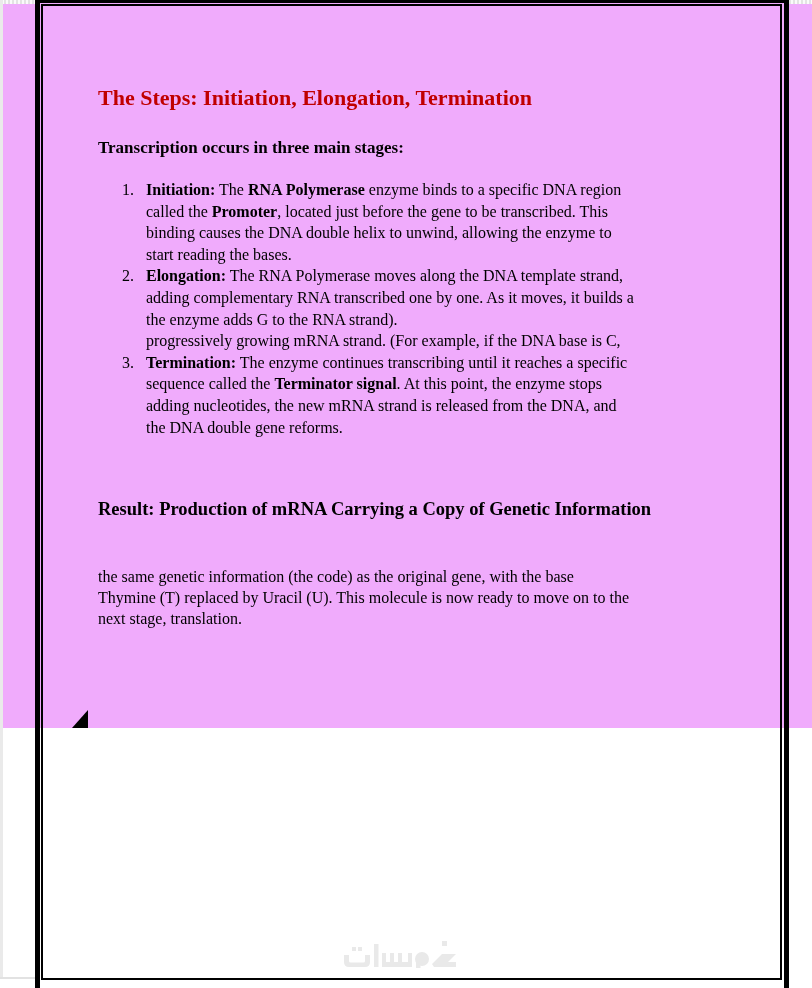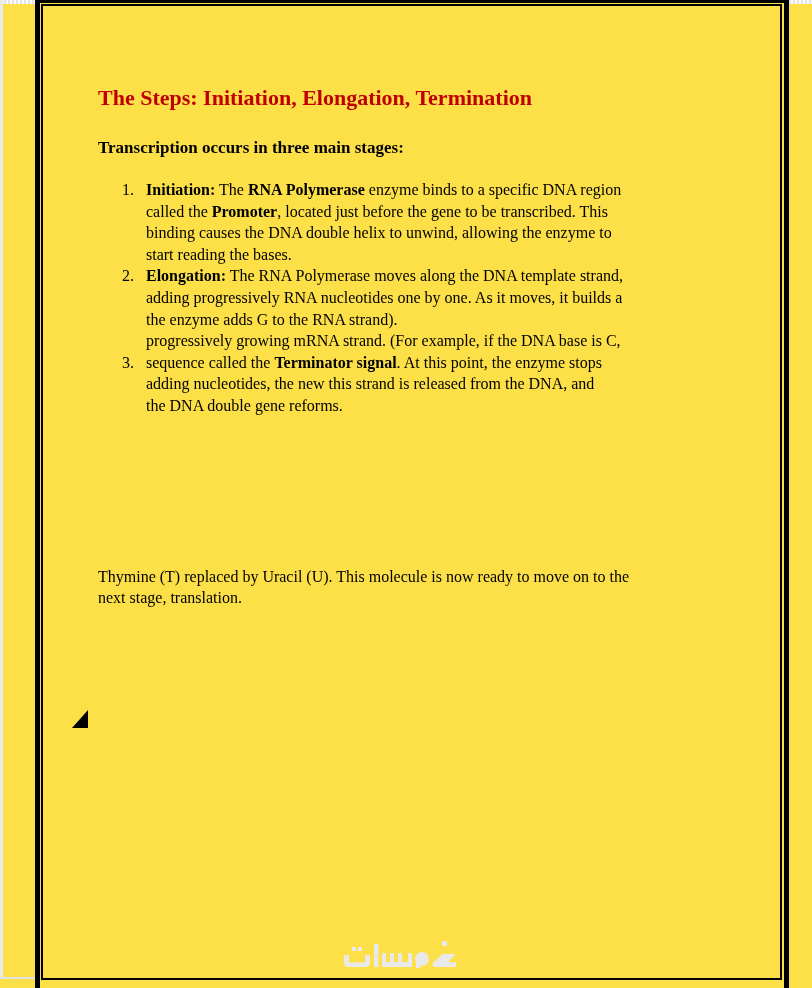--- a/index.html
+++ b/index.html
@@ -1,20 +1,20 @@
 <!DOCTYPE html>
 <html><head>
 <meta charset="utf-8">
 <style>
   html, body { margin:0; padding:0; }
   body {
     width:812px; height:988px; background:#ffffff; overflow:hidden;
     font-family:"Liberation Serif","DejaVu Serif",serif; color:#000;
   }
-  .screen { position:relative; width:812px; height:988px; background:#fde047; }
+  .screen { position:relative; width:812px; height:728px; background:#f0abfc; }
 
   
   .edge-left   { position:absolute; left:0; top:0; width:3px; height:978px; background:#eaeaea; }
   .edge-bottom { position:absolute; left:0; top:977px; width:36px; height:2px; background:#e2e2e2; }
   .checker { position:absolute; top:0; height:4px;
              background:repeating-linear-gradient(90deg,#e3e3e3 0 2px,#fafafa 2px 4px); }
   .checker.l { left:0; width:35px; }
   .checker.r { left:789px; width:23px; }
 
   
@@ -73,37 +73,40 @@
           <div class="tline"><span class="b">Initiation:</span><span> The </span><span class="b">RNA Polymerase</span><span> enzyme binds to a specific DNA region</span></div>
           <div class="tline"><span>called the </span><span class="b">Promoter</span><span>, located just before the gene to be transcribed. This</span></div>
           <div class="tline"><span>binding causes the DNA double helix to unwind, allowing the enzyme to</span></div>
           <div class="tline"><span>start reading the bases.</span></div>
         </div>
       </div>
       <div class="li">
         <span class="marker">2.</span>
         <div class="li-lines">
           <div class="tline"><span class="b">Elongation:</span><span> The RNA Polymerase moves along the DNA template strand,</span></div>
-          <div class="tline"><span>adding progressively RNA nucleotides one by one. As it moves, it builds a</span></div>
+          <div class="tline"><span>adding complementary RNA transcribed one by one. As it moves, it builds a</span></div>
           <div class="tline"><span>the enzyme adds G to the RNA strand).</span></div>
           <div class="tline"><span>progressively growing mRNA strand. (For example, if the DNA base is C,</span></div>
         </div>
       </div>
       <div class="li">
         <span class="marker">3.</span>
         <div class="li-lines">
+          <div class="tline"><span class="b">Termination:</span><span> The enzyme continues transcribing until it reaches a specific</span></div>
           <div class="tline"><span>sequence called the </span><span class="b">Terminator signal</span><span>. At this point, the enzyme stops</span></div>
-          <div class="tline"><span>adding nucleotides, the new this strand is released from the DNA, and</span></div>
+          <div class="tline"><span>adding nucleotides, the new mRNA strand is released from the DNA, and</span></div>
           <div class="tline"><span>the DNA double gene reforms.</span></div>
         </div>
       </div>
     </div>
 
+  <h3 class="result-h">Result: Production of mRNA Carrying a Copy of Genetic Information</h3>
 
   <div class="result-p" id="result-paragraph">
+      <div class="tline"><span>the same genetic information (the code) as the original gene, with the base</span></div>
       <div class="tline"><span>Thymine (T) replaced by Uracil (U). This molecule is now ready to move on to the</span></div>
       <div class="tline"><span>next stage, translation.</span></div>
     </div>
 
   <div class="triangle"></div>
 
   <svg class="watermark" width="112" height="28" viewBox="0 0 112 28" aria-label="خمسات">
     <g id="wm-shapes" fill="#e9e9e9">
       <path d="M0,15 v7 q0,5 5,5 h16 q5,0 5,-5 v-7 h-5 v6 q0,1.5 -1.5,1.5 h-13 q-1.5,0 -1.5,-1.5 v-6 z"></path>
       <rect x="8" y="7" width="4" height="4"></rect>

